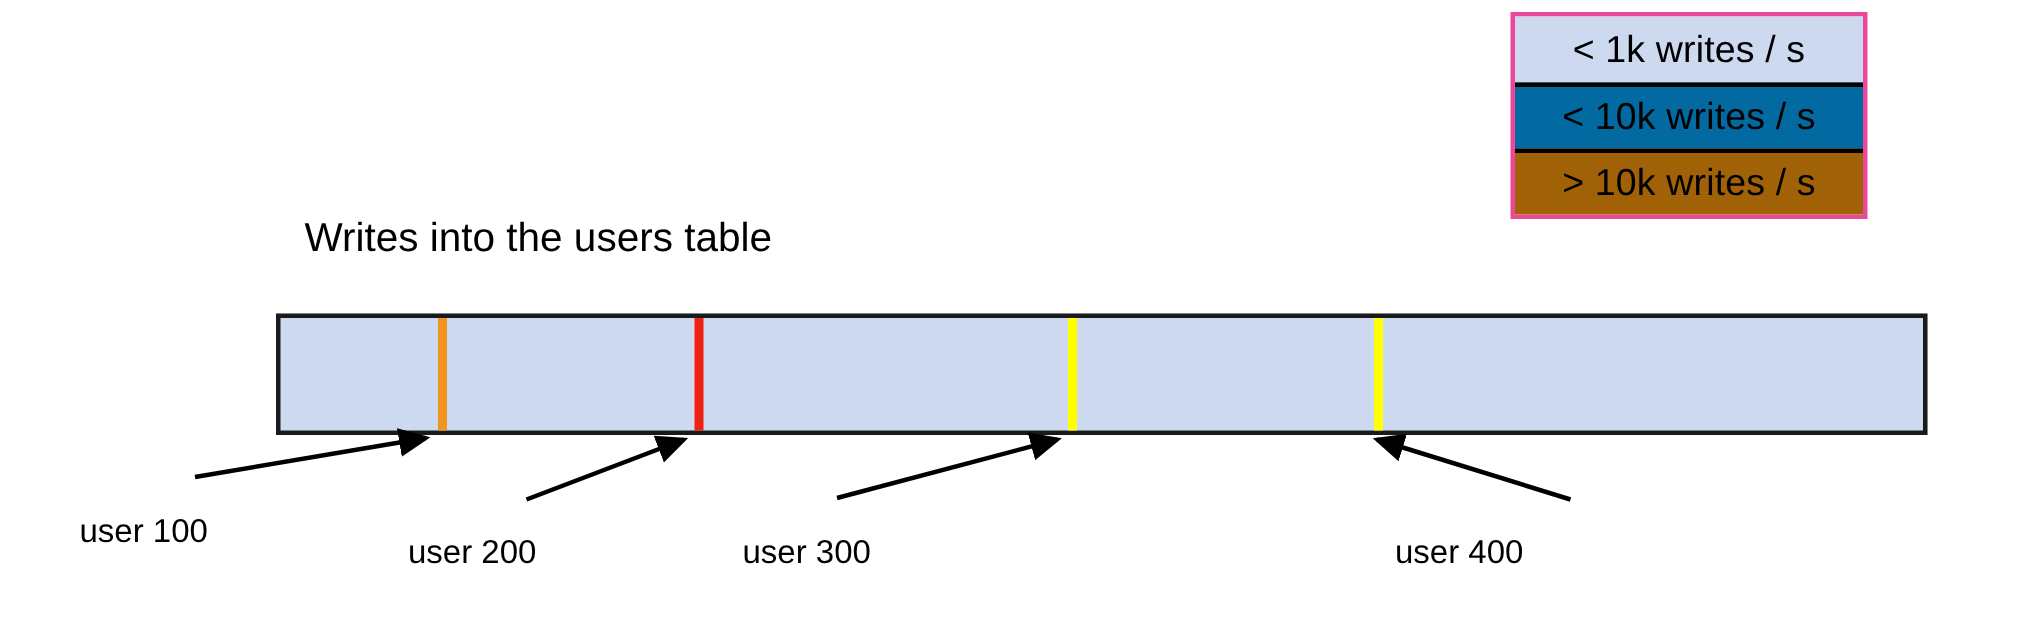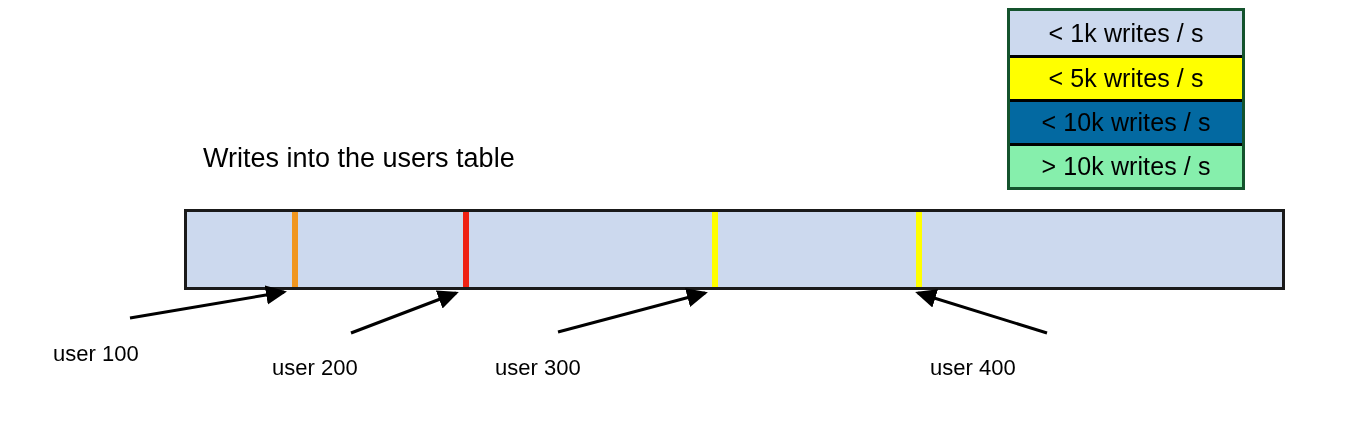--- a/index.html
+++ b/index.html
@@ -23,21 +23,21 @@
     width: 1350px;
     height: 422px;
   }
 
   
   .legend {
     position: absolute;
     left: 1007px;
     top: 8px;
     width: 238px;
-    border: 3px solid #14532d;
+    border: 3px solid #ec4899;
     box-sizing: border-box;
     display: flex;
     flex-direction: column;
   }
   .legend-row {
     height: 44px;
     box-sizing: border-box;
     display: flex;
     align-items: center;
     justify-content: center;
@@ -97,27 +97,24 @@
 </style>
 </head>
 <body style="background: rgb(255, 255, 255);">
 
 <div id="canvas">
 
   <div class="legend">
     <div class="legend-row" style="background: rgb(204, 217, 238);">
       <span>&lt; 1k writes / s</span>
     </div>
-    <div class="legend-row" style="background: rgb(255, 255, 0);">
-      <span>&lt; 5k writes / s</span>
-    </div>
     <div class="legend-row" style="background: #0369a1;">
       <span>&lt; 10k writes / s</span>
     </div>
-    <div class="legend-row" style="background: #86efac;">
+    <div class="legend-row" style="background: #a16207;">
       <span>&gt; 10k writes / s</span>
     </div>
   </div>
 
   <div class="chart-title">Writes into the users table</div>
 
   <div class="bar" style="background: rgb(204, 217, 238); border-color: rgb(26, 26, 26);">
     <div class="stripe" style="background: rgb(240, 150, 30); left: 105px;"></div>
     <div class="stripe" style="background: rgb(239, 33, 19); left: 276px;"></div>
     <div class="stripe" style="background: rgb(255, 255, 0); left: 525px;"></div>

